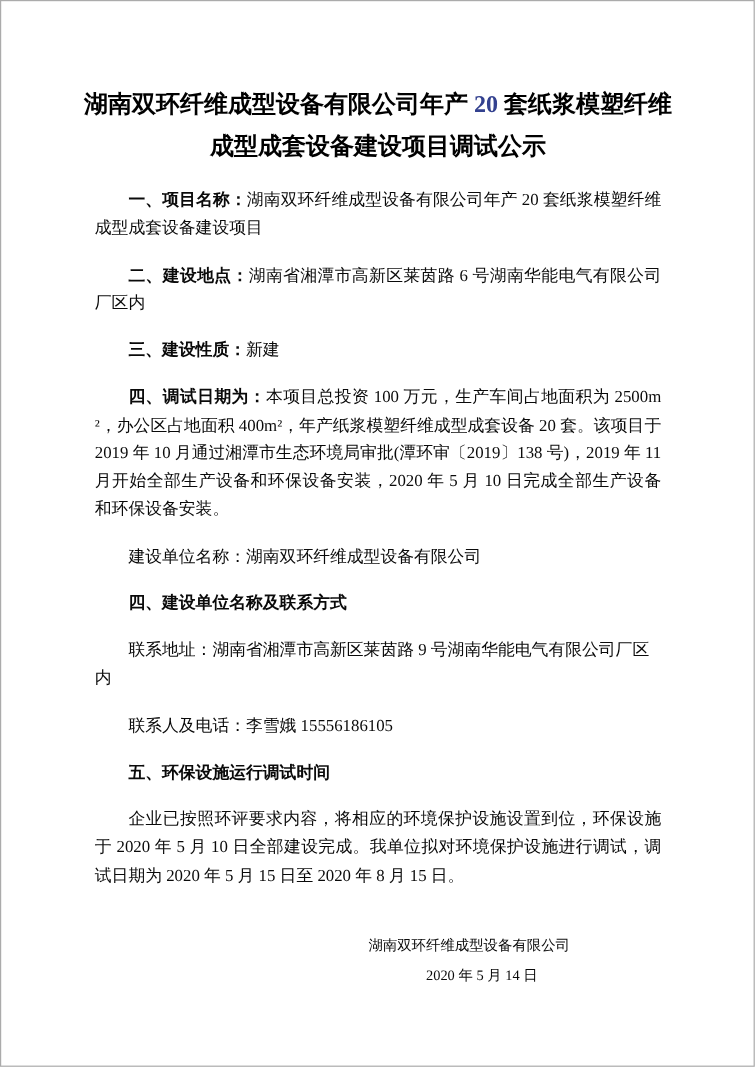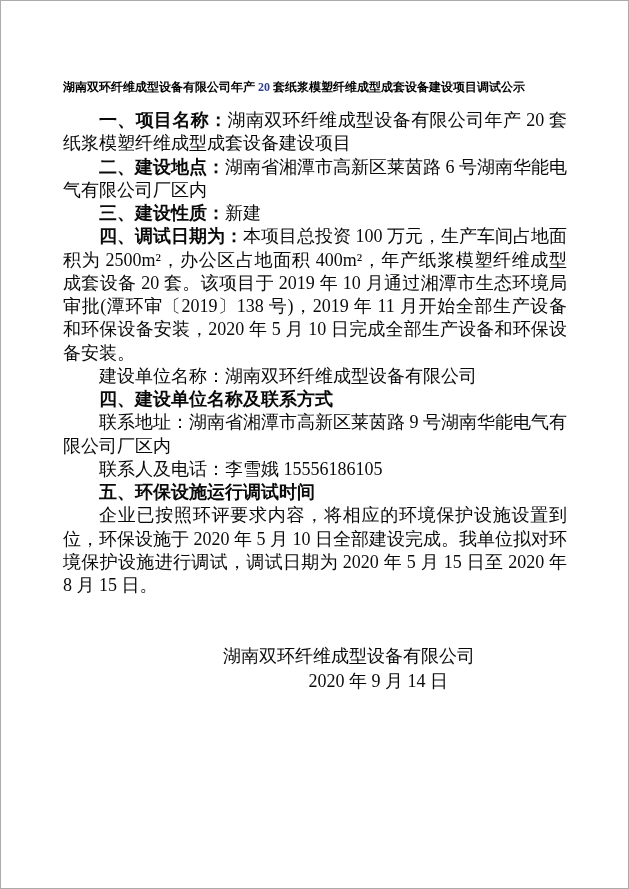--- a/index.html
+++ b/index.html
@@ -11,49 +11,49 @@
     border: 1px solid #ababab;
     overflow: hidden;
     font-family: "Liberation Serif", "DejaVu Serif", serif;
     color: #0a0a0a;
   }
   .page {
     padding: 69px 61px 0 62px;
   }
   .title {
     margin: 0 0 4px 0;
-    font-size: 12px;
+    font-size: 20px;
     font-weight: bold;
     line-height: 35px;
-    text-align: left;
+    text-align: center;
     color: #000000;
   }
   .title .title-num {
     color: #33418f;
   }
   .body-text p {
-    margin: 0;
-    font-size: 18px;
+    margin: 16px;
+    font-size: 14px;
     line-height: 23.25px;
     text-align: justify;
     text-indent: 2em;
     word-break: break-all;
   }
   .body-text p.single {
     text-align: left;
   }
   .label-bold {
     font-weight: bold;
   }
   .heading-line {
     font-weight: bold;
   }
   .signature {
-    margin-top: 47px;
-    font-size: 18px;
+    margin-top: 34px;
+    font-size: 12px;
     line-height: 25px;
   }
   .sig-company {
     text-align: right;
     padding-right: 92px;
   }
   .sig-date {
     text-align: right;
     padding-right: 119px;
   }
@@ -84,16 +84,16 @@
     <p class="single">联系人及电话：李雪娥 15556186105</p>
 
     <p class="single heading-line">五、环保设施运行调试时间</p>
 
     <p>企业已按照环评要求内容，将相应的环境保护设施设置到位，环保设施于 2020 年 5 月 10 日全部建设完成。我单位拟对环境保护设施进行调试，调试日期为 2020 年 5 月 15 日至 2020 年 8 月 15 日。</p>
 
   </div>
 
   <div class="signature">
     <div class="sig-company">湖南双环纤维成型设备有限公司</div>
-    <div class="sig-date">2020 年 9 月 14 日</div>
+    <div class="sig-date">2020 年 5 月 14 日</div>
   </div>
 
 </div>
 
 </body></html>

